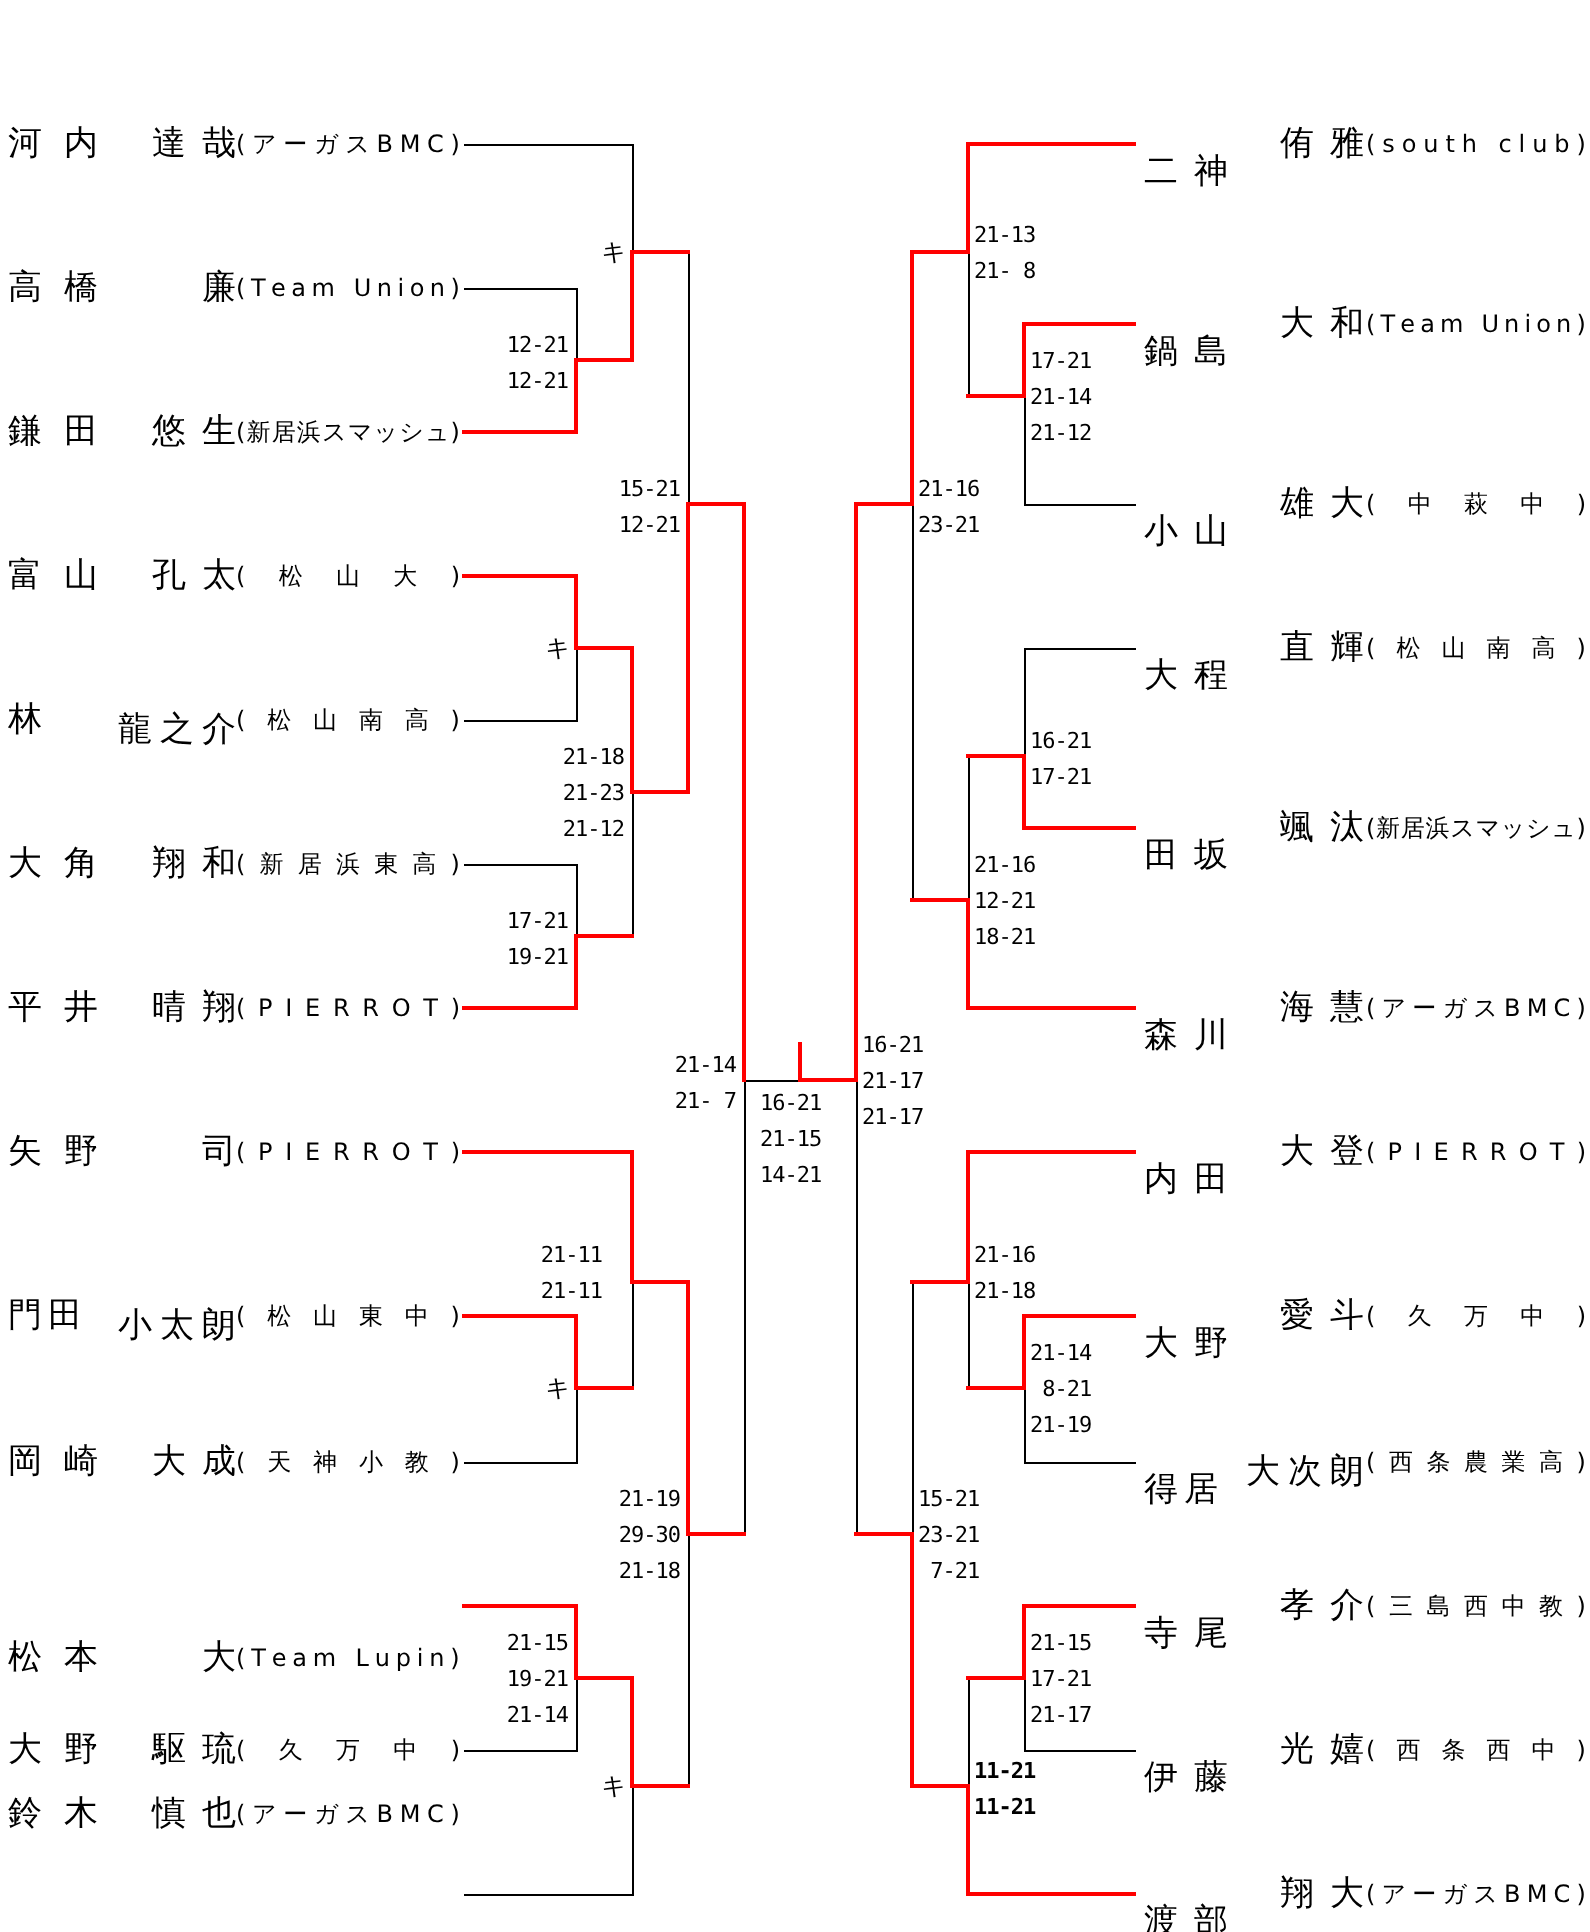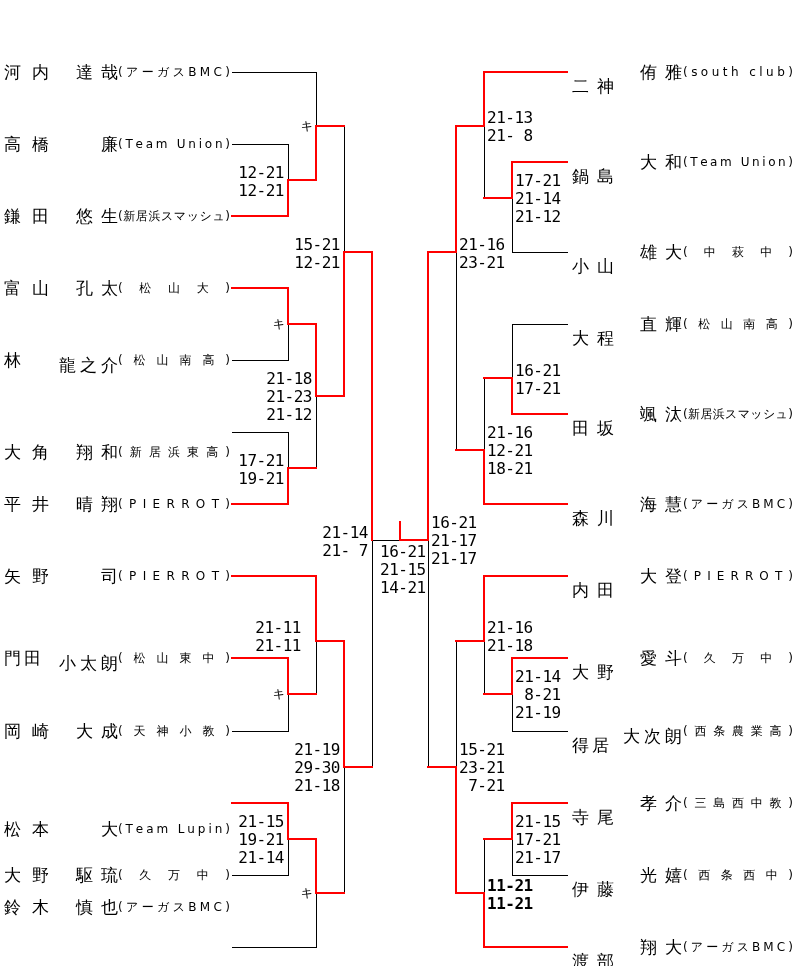--- a/index.html
+++ b/index.html
@@ -60,21 +60,21 @@
       align-items: center;
       font-size: 12px;
       line-height: 20px;
       white-space: nowrap;
     }
     .left .club { width: 112px; }
     .right .club { width: 110px; margin-left: 1px; }
     .score-block {
       position: absolute;
       font-family: "DejaVu Sans Mono", "Liberation Mono", monospace;
-      font-size: 16px;
+      font-size: 11px;
       letter-spacing: -0.5px;
       line-height: 18px;
       white-space: pre;
     }
     .score-block.l { text-align: right; }
     .score-block.r { text-align: left; }
     .walkover {
       position: absolute;
       font-size: 12px;
       line-height: 18px;
@@ -261,21 +261,21 @@
       </span>
     <span class="club">
         <span>(</span>
         <span>松</span>
         <span>山</span>
         <span>南</span>
         <span>高</span>
         <span>)</span>
       </span>
   </div>
-  <div class="player left" style="top:442px">
+  <div class="player left" style="top:422px">
     <span class="name">
         <span class="fam">大角</span>
         <span class="giv">翔和</span>
       </span>
     <span class="club">
         <span>(</span>
         <span>新</span>
         <span>居</span>
         <span>浜</span>
         <span>東</span>

